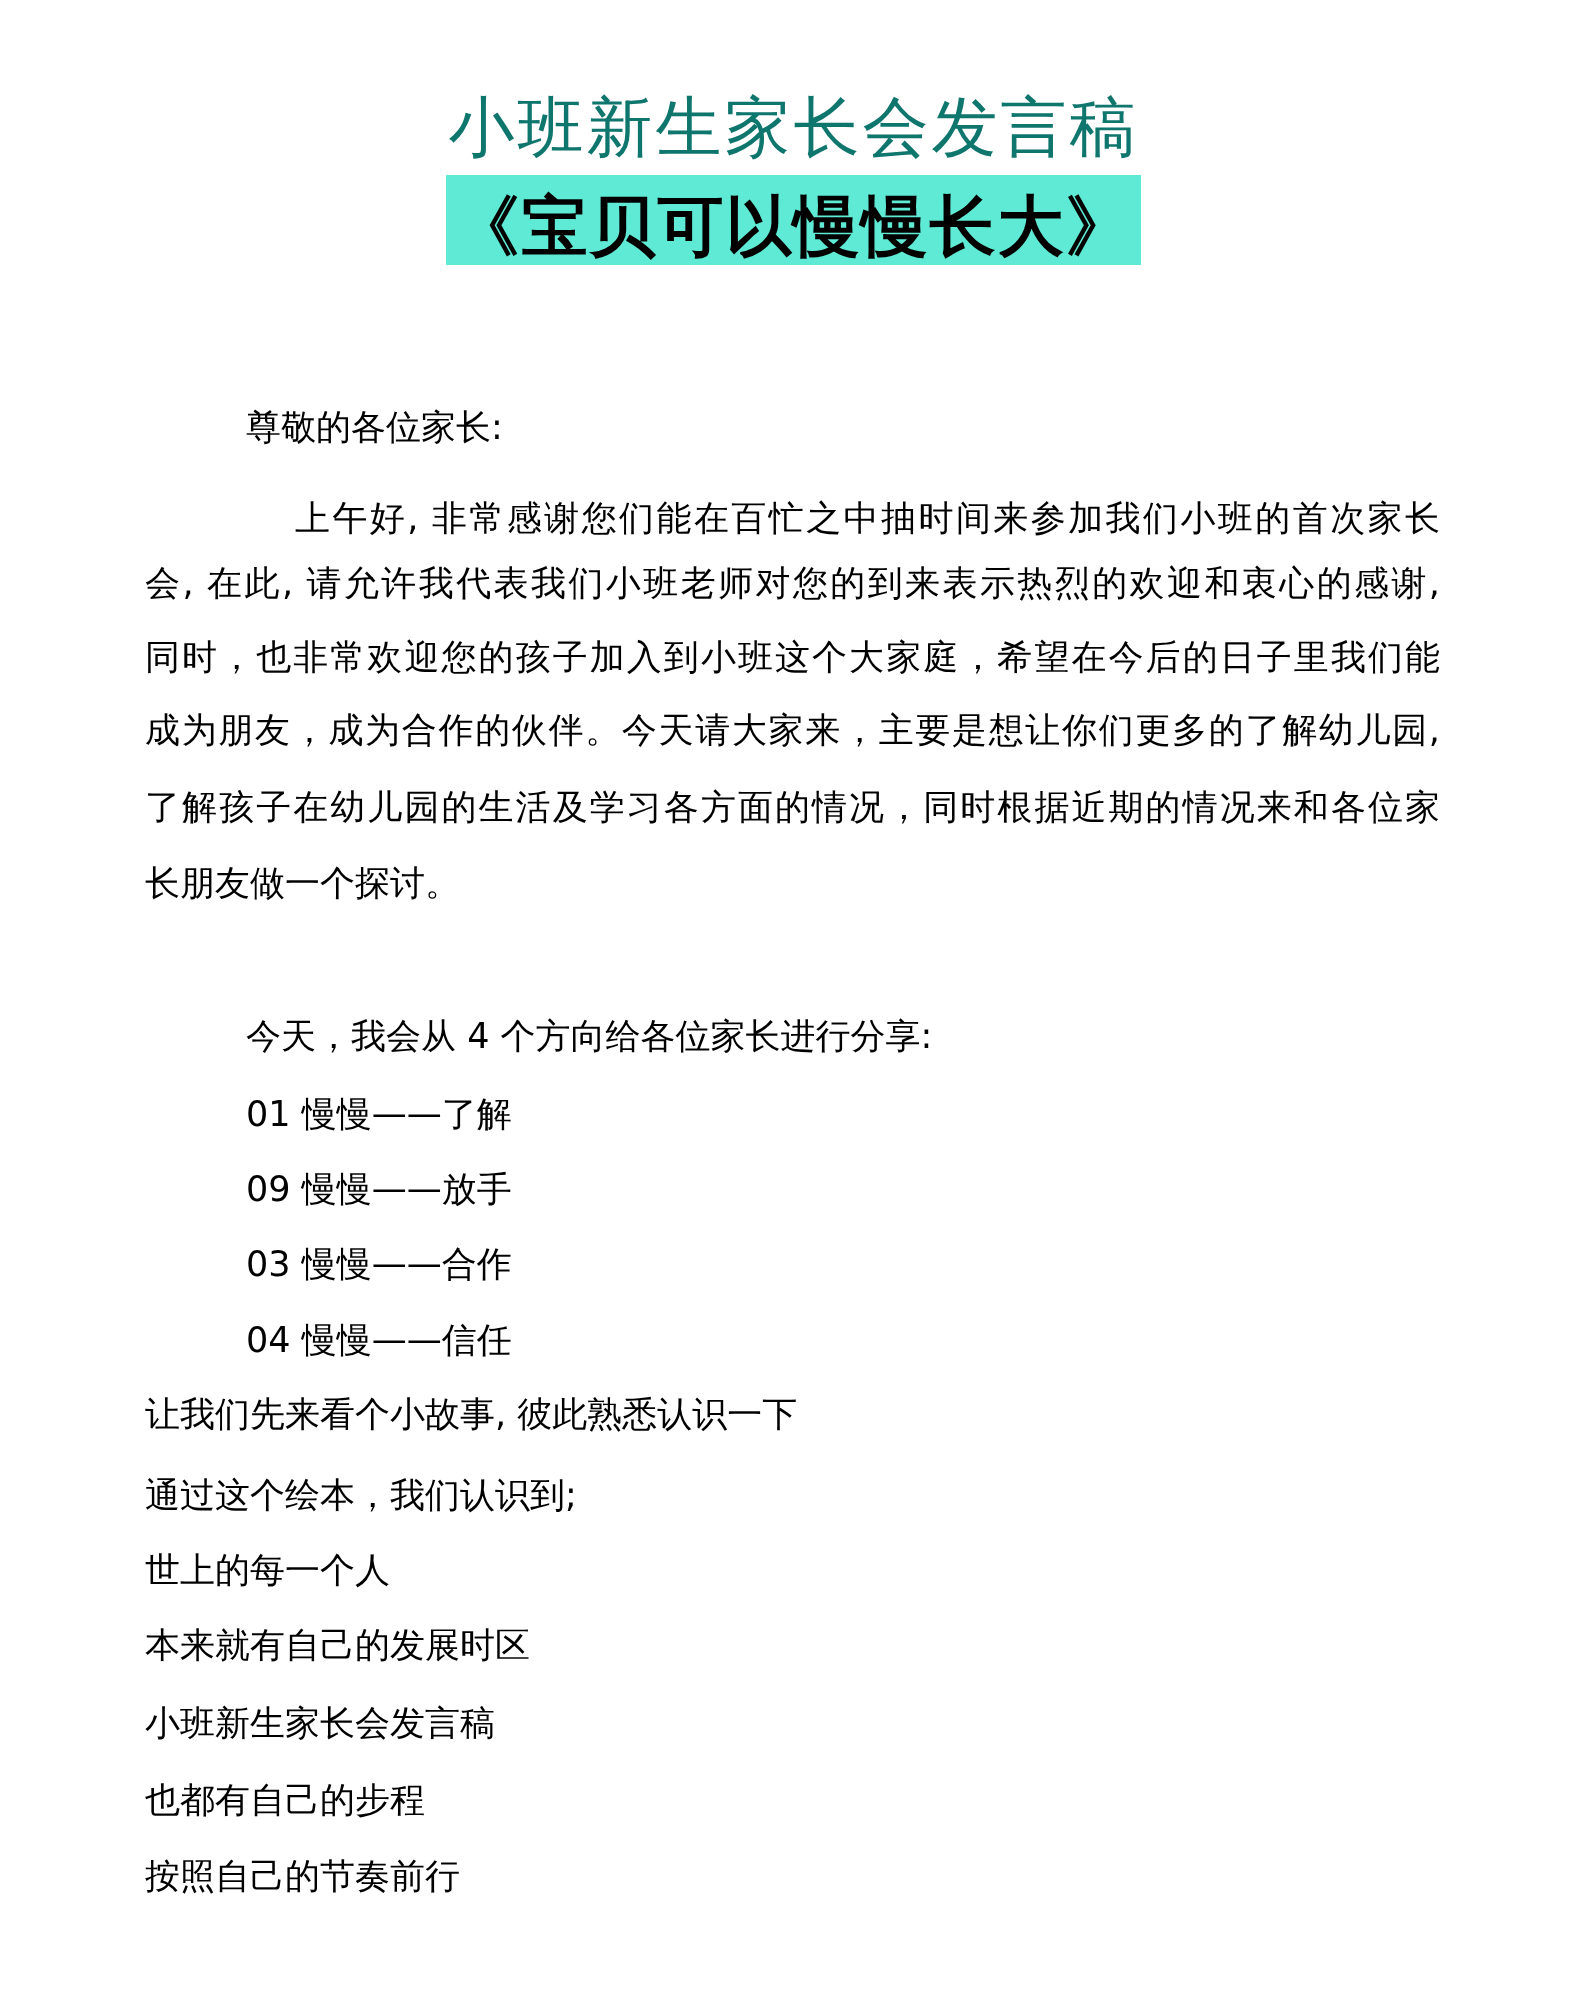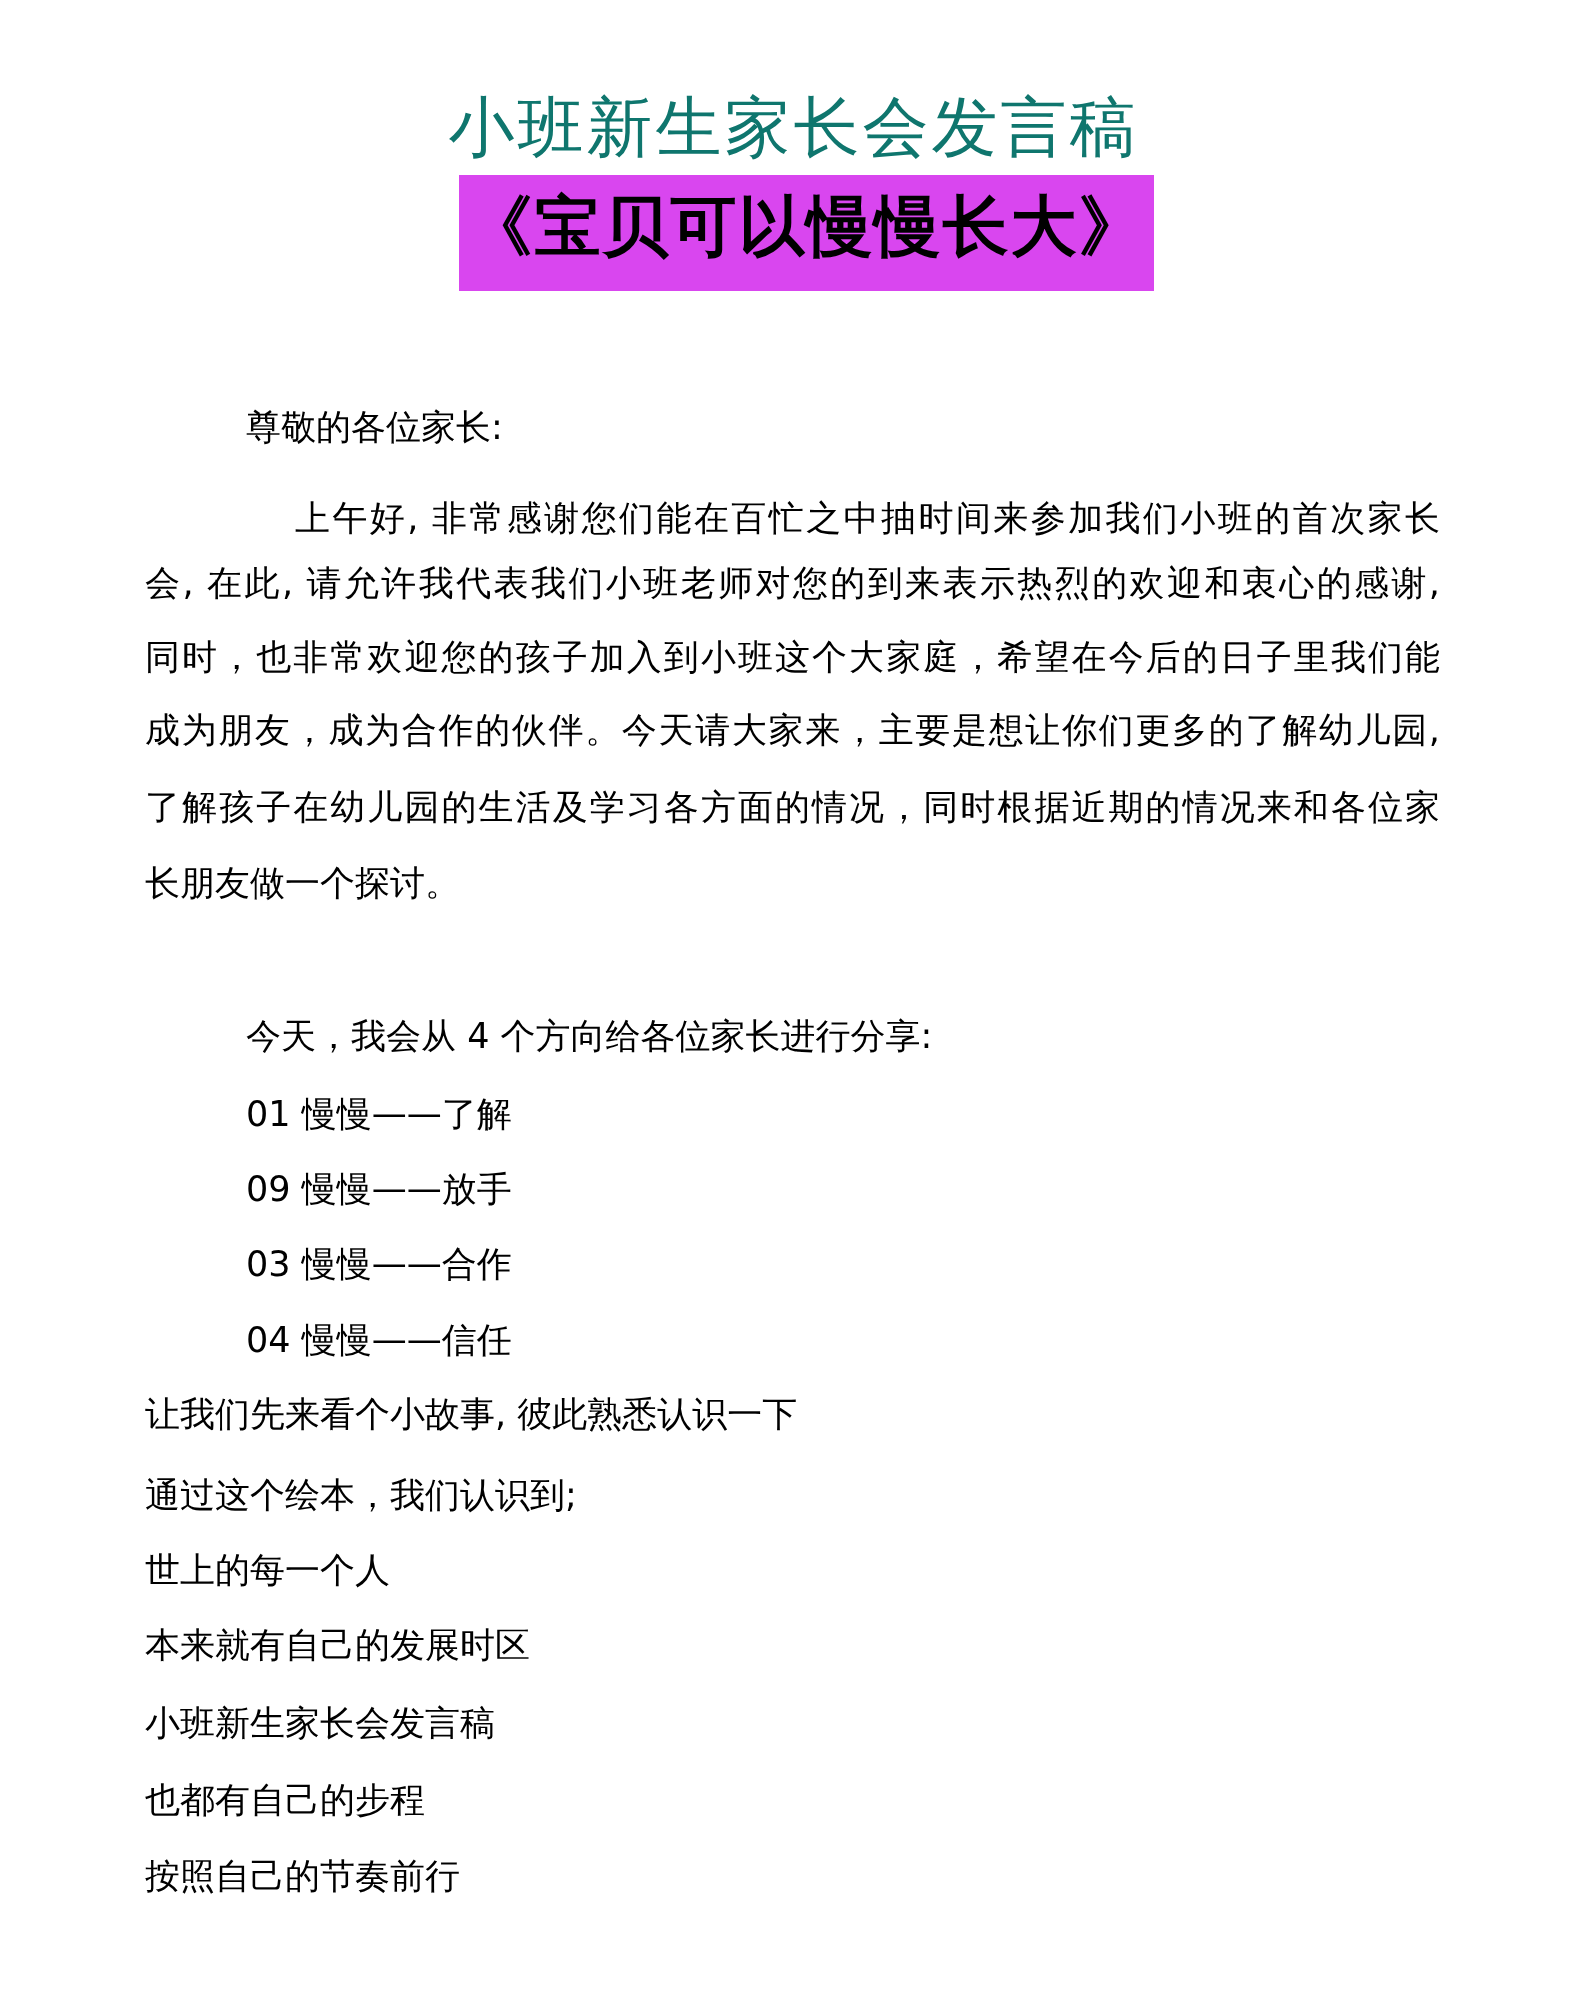--- a/index.html
+++ b/index.html
@@ -23,25 +23,25 @@
       height: 80px;
       line-height: 80px;
       text-align: center;
       color: #0f766e;
       font-size: 66px;
       letter-spacing: 3px;
       white-space: nowrap;
     }
     .subtitle-box {
       position: absolute;
-      left: 459px;
+      left: 446px;
       top: 175px;
       width: 695px;
-      height: 116px;
-      background: #d946ef;
+      height: 90px;
+      background: #5eead4;
     }
     .subtitle {
       position: absolute;
       left: 0;
       top: 0;
       width: 100%;
       height: 103px;
       line-height: 103px;
       text-align: center;
       color: #000000;

